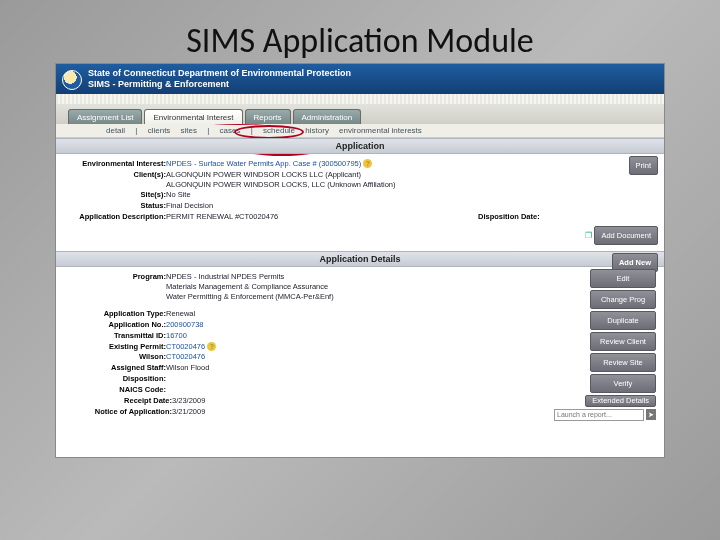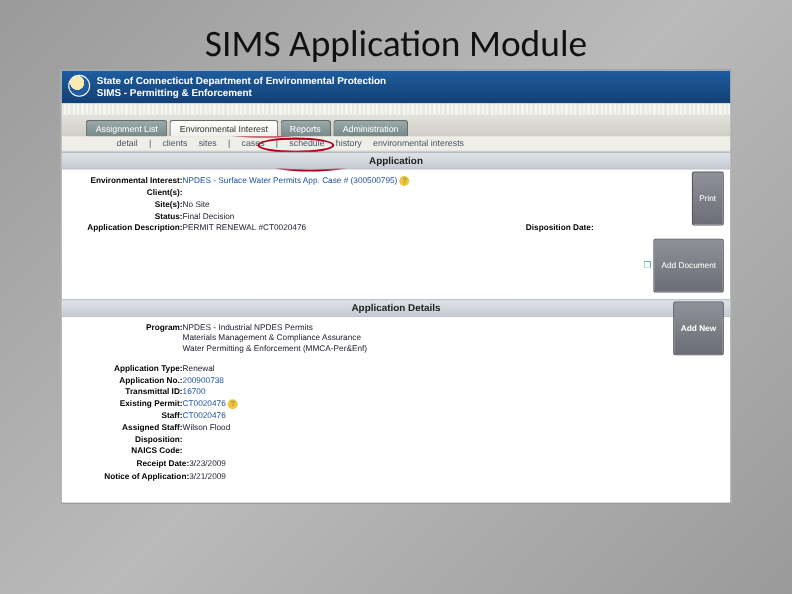--- a/index.html
+++ b/index.html
@@ -1,36 +1,36 @@
 <!DOCTYPE html>
 <html><head>
 <meta charset="utf-8">
 <style>
   * { box-sizing: border-box; }
   body { margin: 0; font-family: "Segoe UI", Tahoma, sans-serif; background: linear-gradient(135deg,#9a9a9a,#bababa,#9a9a9a); width:720px; height:540px; overflow:hidden; }
   .slide { width:720px; height:528px; padding: 20px 48px 0 48px; }
   h1 { font-family: Calibri, sans-serif; font-weight:400; font-size:34px; margin:0 0 2px 0; text-align:center; color:#111; }
   h2 { font-family: Calibri, sans-serif; font-weight:400; font-size:27px; margin:0 0 6px 0; text-align:center; color:#111; }
   .app { border:1px solid #888; background:#fff; width:610px; height:395px; margin:0 auto; position:relative; font-size:8px; color:#222; overflow:hidden; }
-  .top-banner { background:linear-gradient(#1f5da0,#123f73); color:#fff; padding:4px 6px; display:flex; align-items:flex-start; gap:6px; height:30px; }
+  .top-banner { background:linear-gradient(#1f5da0,#123f73); color:#fff; padding:4px 6px; display:flex; align-items:flex-end; gap:6px; height:30px; }
   .seal { width:20px; height:20px; border-radius:50%; background:radial-gradient(circle at 40% 35%, #f8e9b0 0 40%, #1f5da0 41% 100%); border:1px solid #fff; }
   .bt-text { font-weight:bold; font-size:9px; line-height:1.2; }
   .sub-strip { height:10px; background:repeating-linear-gradient(90deg,#e9e9e2 0 2px,#f6f6f0 2px 4px); }
-  .tabs { background:linear-gradient(#e3e3dd,#cfcfc7); padding:0 22px; height:20px; display:flex; align-items:flex-end; gap:2px; position:relative; }
+  .tabs { background:linear-gradient(#e3e3dd,#cfcfc7); padding:0 12px; height:20px; display:flex; align-items:flex-end; gap:2px; position:relative; }
   .tab { background:linear-gradient(#9aa,#788); color:#fff; font-size:8px; padding:3px 8px 2px; border-radius:3px 3px 0 0; border:1px solid #6a6a66; border-bottom:none; cursor:pointer; }
   .tab.active { background:linear-gradient(#fff,#f0f0ea); color:#333; }
   .subtabs { background:#efeee7; padding:2px 46px; font-size:8px; color:#456; border-bottom:1px solid #ccc; }
   .subtabs span { margin:0 4px; cursor:pointer; }
   .section-bar { background:linear-gradient(#dfe3e9,#c6cbd3); text-align:center; font-weight:bold; font-size:9px; padding:2px; border-top:1px solid #aeb4bc; border-bottom:1px solid #aeb4bc; color:#222; position:relative; }
   .content { padding:4px 6px 0 6px; }
   .row { display:flex; margin:1px 0; line-height:1.3; }
   .lbl { width:104px; text-align:right; font-weight:bold; color:#000; padding-right:0; font-size:7.5px; }
   .val { flex:1; color:#223; font-size:7.5px; }
   .val a { color:#1b4f9c; text-decoration:none; }
-  .btn { background:linear-gradient(#8f9098,#6c6d76); color:#fff; font-size:7.5px; padding:19px 6px; border:1px solid #575860; border-radius:2px; cursor:pointer; display:inline-block; text-align:center; }
+  .btn { background:linear-gradient(#8f9098,#6c6d76); color:#fff; font-size:7.5px; padding:4px 6px; border:1px solid #575860; border-radius:2px; cursor:pointer; display:inline-block; text-align:center; }
   .right-col-btns { position:absolute; right:8px; display:flex; flex-direction:column; gap:2px; align-items:flex-end; }
   .right-col-btns .btn { min-width:66px; }
   .doc-icon::before { content:"❐"; color:#2a7; font-size:8px; }
   .help-icon::before { content:"?"; display:inline-block; width:9px; height:9px; background:#f5c23a; border-radius:50%; color:#7a4; text-align:center; font-weight:bold; font-size:7px; line-height:9px; }
   .report-launch { display:flex; align-items:center; gap:2px; }
   .report-launch input { font-size:7px; width:90px; height:12px; border:1px solid #999; }
   .report-launch .arrow { width:10px; height:11px; background:#777; color:#fff; font-size:7px; display:flex; align-items:center; justify-content:center; cursor:pointer; }
   
   .ellipse1 { position:absolute; border:2px solid #b00020; border-radius:50%; width:118px; height:20px; top:41px; left:124px; pointer-events:none; }
   .ellipse2 { position:absolute; border:2px solid #b00020; border-radius:50%; width:70px; height:14px; top:61px; left:178px; pointer-events:none; }
@@ -90,20 +90,24 @@
 
       <div class="row">
         <div class="lbl">Environmental Interest:</div>
         <div class="val">
           <a>NPDES - Surface Water Permits App. Case # (300500795)</a>
           <span class="help-icon"></span>
         </div>
       </div>
       <div class="row">
         <div class="lbl">Client(s):</div>
+        <div class="val">
+          <div>ALGONQUIN POWER WINDSOR LOCKS LLC (Applicant)</div>
+          <div>ALGONQUIN POWER WINDSOR LOCKS, LLC (Unknown Affiliation)</div>
+        </div>
       </div>
       <div class="row">
         <div class="lbl">Site(s):</div>
         <div class="val">No Site</div>
       </div>
       <div class="row">
         <div class="lbl">Status:</div>
         <div class="val">Final Decision</div>
       </div>
       <div class="row">
@@ -119,20 +123,33 @@
         <span class="btn">Add Document</span>
       </div>
     </div>
 
     <div class="section-bar">
       <span>Application Details</span>
       <span class="btn" style="position:absolute; right:6px; top:1px;">Add New</span>
     </div>
 
     <div class="content" style="position:relative; height:180px;">
+      <div class="right-col-btns" style="top:2px;">
+        <span class="btn">Edit</span>
+        <span class="btn">Change Prog</span>
+        <span class="btn">Duplicate</span>
+        <span class="btn">Review Client</span>
+        <span class="btn">Review Site</span>
+        <span class="btn">Verify</span>
+        <span class="btn" style="line-height:1; padding:1px 6px;">Extended Details</span>
+        <span class="report-launch">
+          <input type="text" placeholder="Launch a report..." style="">
+          <span class="arrow">➤</span>
+        </span>
+      </div>
 
       <div style="padding-right:120px;">
         <div class="row">
           <div class="lbl">Program:</div>
           <div class="val">
             <div>NPDES - Industrial NPDES Permits</div>
             <div>Materials Management &amp; Compliance Assurance</div>
             <div>Water Permitting &amp; Enforcement (MMCA-Per&amp;Enf)</div>
           </div>
         </div>
@@ -151,21 +168,21 @@
             </div>
             <div class="row">
               <div class="lbl">Transmittal ID:</div>
               <div class="val"><a>16700</a></div>
             </div>
             <div class="row">
               <div class="lbl">Existing Permit:</div>
               <div class="val"><a>CT0020476</a> <span class="help-icon"></span></div>
             </div>
             <div class="row">
-              <div class="lbl">Staff:</div>
+              <div class="lbl">Wilson:</div>
               <div class="val"><a>CT0020476</a></div>
             </div>
             <div class="row">
               <div class="lbl">Assigned Staff:</div>
               <div class="val">Wilson Flood</div>
             </div>
             <div class="row">
               <div class="lbl">Disposition:</div>
               <div class="val"></div>
             </div>

